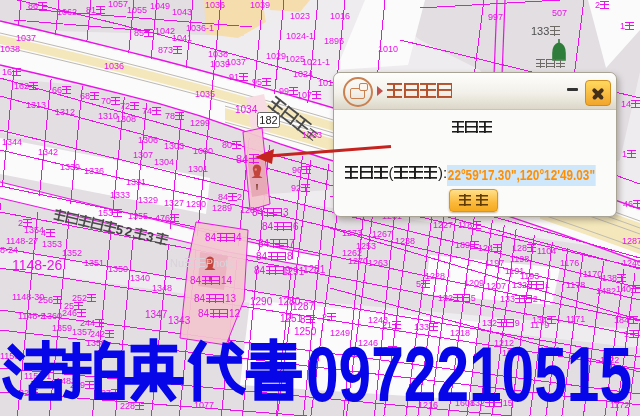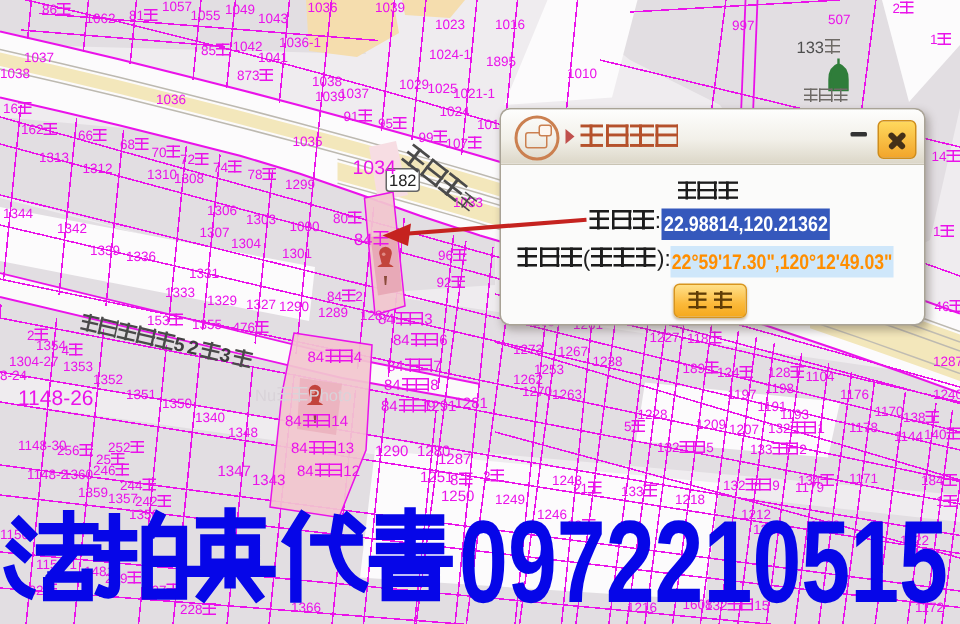--- a/index.html
+++ b/index.html
@@ -274,21 +274,21 @@
 <span class="lb" style="left:552px;top:9px;font-size:9px;color:#ea12ea">507</span>
 
 <span class="lb" style="left:595px;top:1px;font-size:9px;color:#ea12ea">2<i class="cj ma"></i></span>
 
 <span class="lb" style="left:620px;top:22px;font-size:9px;color:#ea12ea">1<i class="cj ma"></i></span>
 
 <span class="lb" style="left:104px;top:62px;font-size:9px;color:#ea12ea">1036</span>
 
 <span class="lb" style="left:195px;top:90px;font-size:9px;color:#ea12ea">1035</span>
 
-<span class="lb" style="left:235px;top:105px;font-size:13px;color:#ea12ea">1034</span>
+<span class="lb" style="left:235px;top:105px;font-size:10px;color:#ea12ea">1034</span>
 
 <span class="lb" style="left:229px;top:73px;font-size:9px;color:#ea12ea">91<i class="cj ma"></i></span>
 
 <span class="lb" style="left:252px;top:78px;font-size:9px;color:#ea12ea">95<i class="cj ma"></i></span>
 
 <span class="lb" style="left:279px;top:87px;font-size:9px;color:#ea12ea">99<i class="cj ma"></i></span>
 
 <span class="lb" style="left:297px;top:91px;font-size:9px;color:#ea12ea">107<i class="cj ma"></i></span>
 
 <span class="lb" style="left:2px;top:68px;font-size:9px;color:#ea12ea">16<i class="cj ma"></i></span>
@@ -360,21 +360,21 @@
 <span class="lb" style="left:240px;top:206px;font-size:9px;color:#ea12ea">1287</span>
 
 <span class="lb" style="left:236px;top:154px;font-size:11px;color:#ea12ea">84<i class="cj ma"></i></span>
 
 <span class="lb" style="left:18px;top:219px;font-size:9px;color:#ea12ea">2<i class="cj ma"></i></span>
 
 <span class="lb" style="left:24px;top:226px;font-size:9px;color:#ea12ea">1354</span>
 
 <span class="lb" style="left:41px;top:229px;font-size:9px;color:#ea12ea">4<i class="cj ma"></i></span>
 
-<span class="lb" style="left:6px;top:237px;font-size:9px;color:#ea12ea">1304-27</span>
+<span class="lb" style="left:6px;top:237px;font-size:9px;color:#ea12ea">1148-27</span>
 
 <span class="lb" style="left:0px;top:246px;font-size:9px;color:#ea12ea">8-24</span>
 
 <span class="lb" style="left:42px;top:240px;font-size:9px;color:#ea12ea">1353</span>
 
 <span class="lb" style="left:62px;top:249px;font-size:9px;color:#ea12ea">1352</span>
 
 <span class="lb" style="left:84px;top:259px;font-size:9px;color:#ea12ea">1351</span>
 
 <span class="lb" style="left:108px;top:265px;font-size:9px;color:#ea12ea">1350</span>
@@ -422,21 +422,21 @@
 <span class="lb" style="left:56px;top:377px;font-size:9px;color:#ea12ea">1481</span>
 
 <span class="lb" style="left:70px;top:381px;font-size:9px;color:#ea12ea">229<i class="cj ma"></i></span>
 
 <span class="lb" style="left:96px;top:389px;font-size:9px;color:#ea12ea">227<i class="cj ma"></i></span>
 
 <span class="lb" style="left:14px;top:389px;font-size:9px;color:#ea12ea">232<i class="cj ma"></i></span>
 
 <span class="lb" style="left:120px;top:402px;font-size:9px;color:#ea12ea">228<i class="cj ma"></i></span>
 
-<span class="lb" style="left:194px;top:401px;font-size:9px;color:#ea12ea">1366</span>
+<span class="lb" style="left:194px;top:401px;font-size:9px;color:#ea12ea">1077</span>
 
 <span class="lb" style="left:205px;top:233px;font-size:10px;color:#ea12ea">84<i class="cj ma"></i><i class="cj mb"></i>4</span>
 
 <span class="lb" style="left:190px;top:276px;font-size:10px;color:#ea12ea">84<i class="cj ma"></i><i class="cj mb"></i>14</span>
 
 <span class="lb" style="left:194px;top:294px;font-size:10px;color:#ea12ea">84<i class="cj ma"></i><i class="cj mb"></i>13</span>
 
 <span class="lb" style="left:198px;top:309px;font-size:10px;color:#ea12ea">84<i class="cj ma"></i><i class="cj mb"></i>12</span>
 
 <span class="lb" style="left:252px;top:208px;font-size:10px;color:#ea12ea">84<i class="cj ma"></i><i class="cj mb"></i>3</span>
@@ -524,21 +524,21 @@
 <span class="lb" style="left:368px;top:259px;font-size:9px;color:#ea12ea">1263</span>
 
 <span class="lb" style="left:342px;top:249px;font-size:9px;color:#ea12ea">1262</span>
 
 <span class="lb" style="left:356px;top:242px;font-size:9px;color:#ea12ea">1253</span>
 
 <span class="lb" style="left:438px;top:294px;font-size:9px;color:#ea12ea">132<i class="cj ma"></i><i class="cj mb"></i>5</span>
 
 <span class="lb" style="left:500px;top:295px;font-size:9px;color:#ea12ea">133<i class="cj ma"></i><i class="cj mb"></i>2</span>
 
-<span class="lb" style="left:596px;top:287px;font-size:9px;color:#ea12ea">1144</span>
+<span class="lb" style="left:596px;top:287px;font-size:9px;color:#ea12ea">1482</span>
 
 <span class="lb" style="left:616px;top:285px;font-size:9px;color:#ea12ea">140<i class="cj ma"></i></span>
 
 <span class="lb" style="left:623px;top:200px;font-size:9px;color:#ea12ea">46<i class="cj ma"></i></span>
 
 <span class="lb" style="left:622px;top:150px;font-size:9px;color:#ea12ea">1<i class="cj ma"></i></span>
 
 <span class="lb" style="left:621px;top:100px;font-size:9px;color:#ea12ea">14<i class="cj ma"></i></span>
 
 <span class="lb" style="left:622px;top:237px;font-size:9px;color:#ea12ea">1287</span>
@@ -618,21 +618,20 @@
     <div id="dclose">
           <i class="x1"></i>
           <i class="x2"></i>
         </div>
   </div>
 
   <div id="dbody">
 
     <div id="drow0"><i class="cj ka"></i><i class="cj kb"></i><i class="cj ka"></i></div>
 
-    <div id="drow1"><span class="dlab"><i class="cj ka"></i><i class="cj kb"></i><i class="cj ka"></i>:</span><span id="dsel">22.98814,120.21362</span></div>
 
     <div id="drow2"><span class="dlab"><i class="cj ka"></i><i class="cj kb"></i><i class="cj ka"></i>(<i class="cj ka"></i><i class="cj ka"></i><i class="cj ka"></i>):</span><span id="ddms">22°59'17.30",120°12'49.03"</span></div>
 
     <div id="dbtn"><i class="cj ba"></i>&nbsp;<i class="cj ba"></i></div>
   </div>
 </div>
 
 <svg id="arrow" width="640" height="416" viewBox="0 0 640 416">
 <line x1="391" y1="146.5" x2="268" y2="156" stroke="#c5231f" stroke-width="2.8"></line>
 <polygon points="255,157 274,149 272,164" fill="#c5231f"></polygon>

